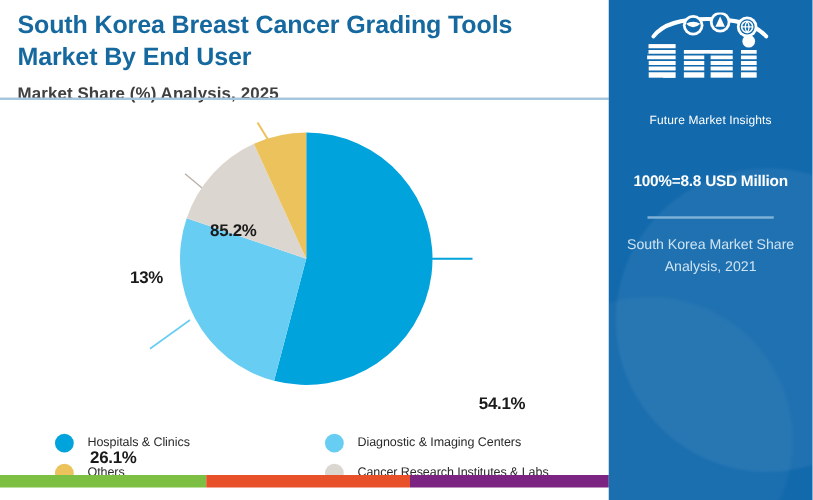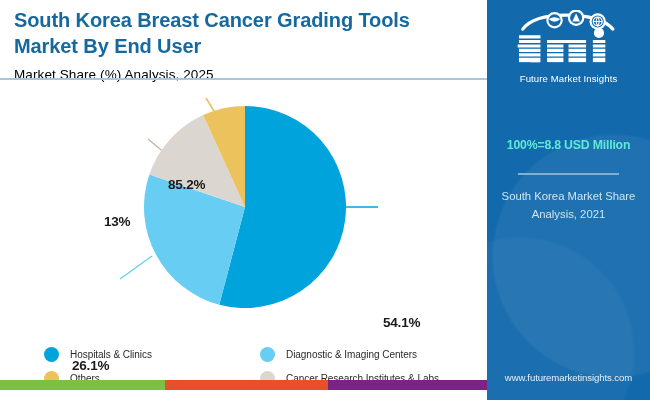--- a/index.html
+++ b/index.html
@@ -18,21 +18,21 @@
     background:#ffffff;
   }
 
   #header { position:absolute; left:14px; top:8px; width:455px; }
   #chart-title {
     font-size:20px; font-weight:bold; line-height:1.28;
     color:#16699F; letter-spacing:-0.1px;
   }
   #chart-subtitle {
     margin-top:8px;
-    font-size:13.5px; color:#000000; font-weight:normal;
+    font-size:13.5px; color:#404040; font-weight:bold;
     letter-spacing:0.1px;
   }
   #header-divider {
     position:absolute; left:0; top:78px; width:487px; height:2px;
     background:#A8C6DD;
   }
 
   
   #pie-wrap {
     position:absolute; left:0; top:84px; width:487px; height:245px;
@@ -83,28 +83,28 @@
     pointer-events:none;
   }
 
   
   #logo-block {
     position:absolute; left:0; top:10px; width:163px;
     text-align:center; z-index:2;
   }
   #logo-mark { width:127px; height:56px; display:inline-block; }
   #logo-tagline {
-    margin-top:3px;
+    margin-top:20px;
     font-size:9.6px; color:#ffffff; letter-spacing:.1px;
   }
 
   #panel-value {
     position:absolute; left:0; top:138px; width:163px;
     text-align:center; z-index:2;
-    font-size:12.3px; font-weight:bold; color:#5eead4;
+    font-size:12.3px; font-weight:bold; color:#ffffff;
     letter-spacing:-0.2px;
   }
   #panel-divider {
     position:absolute; left:31px; top:173px; width:101px; height:1.5px;
     background:#7FB0D6; z-index:2;
   }
   #panel-caption {
     position:absolute; left:0; top:188px; width:163px;
     text-align:center; z-index:2;
     font-size:11.3px; color:#CFE4F3; line-height:1.55;
@@ -219,14 +219,13 @@
         <rect x="128" y="40" width="10" height="46"></rect>
         <rect x="92" y="52" width="8" height="34"></rect>
       </g>
     </svg>
     <div id="logo-tagline">Future Market Insights</div>
   </div>
 
   <div id="panel-value">100%=8.8 USD Million</div>
   <div id="panel-divider"></div>
   <div id="panel-caption">South Korea Market Share Analysis, 2021</div>
-  <div id="panel-url">www.futuremarketinsights.com</div>
 </div>
 
 </body></html>

